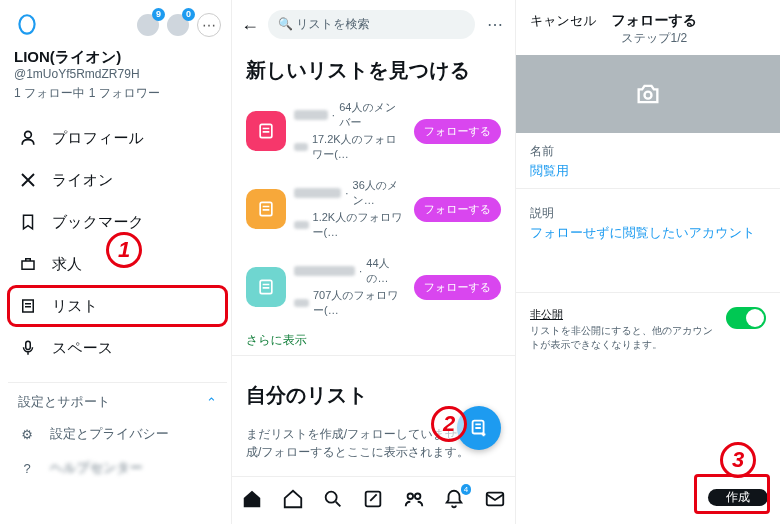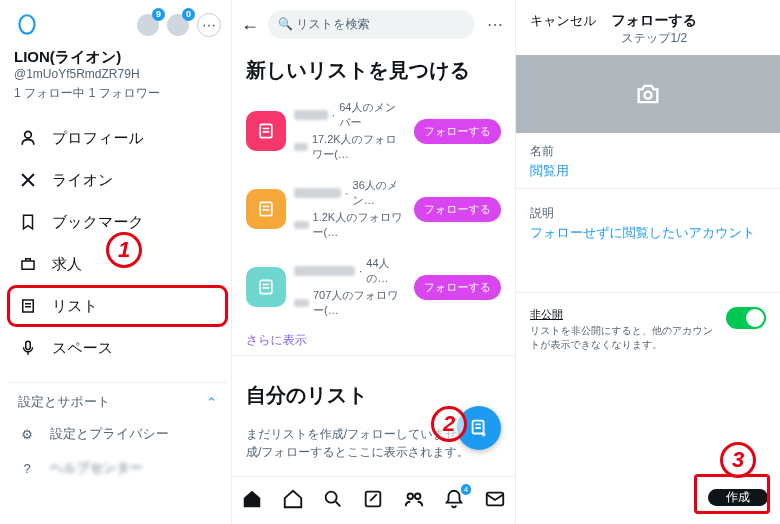--- a/index.html
+++ b/index.html
@@ -40,21 +40,21 @@
 .sug-thumb { width: 40px; height: 40px; border-radius: 10px; display: flex; align-items: center; justify-content: center; }
 .sug-thumb.pink { background: #f6376b; }
 .sug-thumb.orange { background: #f7a83a; }
 .sug-thumb.teal { background: #6fd6d0; }
 .sug-thumb svg { width: 20px; height: 20px; }
 .sug-body { flex: 1; font-size: 11px; }
 .blur-line { height: 10px; background: #cfd3d7; border-radius: 3px; filter: blur(1.5px); display: inline-block; }
 .sug-body .l1 { display: flex; align-items: center; gap: 4px; color: #536471; }
 .sug-body .l2 { color: #536471; margin-top: 2px; display:flex; align-items:center; gap:4px; }
 .pill { background: #d946ef; color: #fff; font-size: 11px; border-radius: 14px; padding: 5px 10px; white-space: nowrap; }
-.more-link { color: #8b5cf6; font-size: 12px; padding: 6px 14px 2px 14px; }
+.more-link { color: #15803d; font-size: 12px; padding: 6px 14px 2px 14px; }
 .own-list { padding: 6px 14px; }
 .own-list .empty { color: #536471; font-size: 12px; line-height: 1.5; margin-top: 8px; }
 
 .fab { position: absolute; right: 14px; bottom: 74px; width: 44px; height: 44px; border-radius: 50%; background: #1d9bf0; display: flex; align-items: center; justify-content: center; box-shadow: 0 2px 6px rgba(0,0,0,.25); }
 
 .bottom-bar { border-top: 1px solid #eee; display: flex; justify-content: space-around; align-items: center; height: 48px; }
 .bb-item { position: relative; }
 .bb-item svg { width: 22px; height: 22px; }
 .bb-badge { position: absolute; top: -4px; right: -6px; background: #1d9bf0; color: #fff; font-size: 8px; border-radius: 7px; padding: 0 3px; line-height: 11px; }
 

